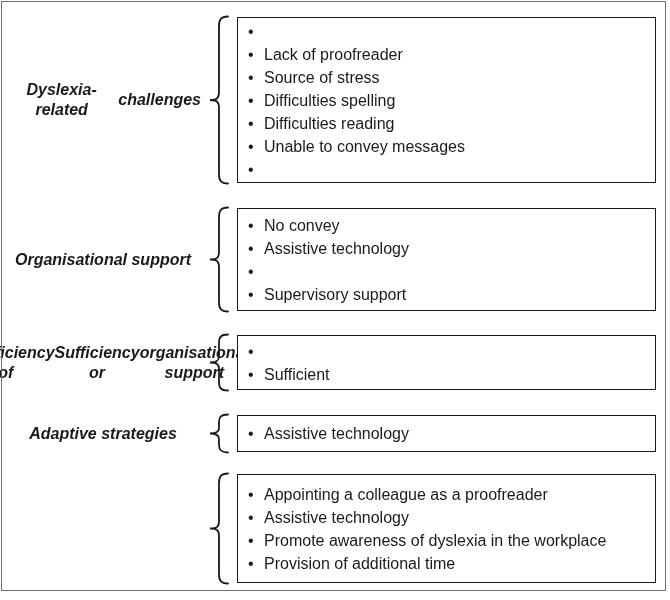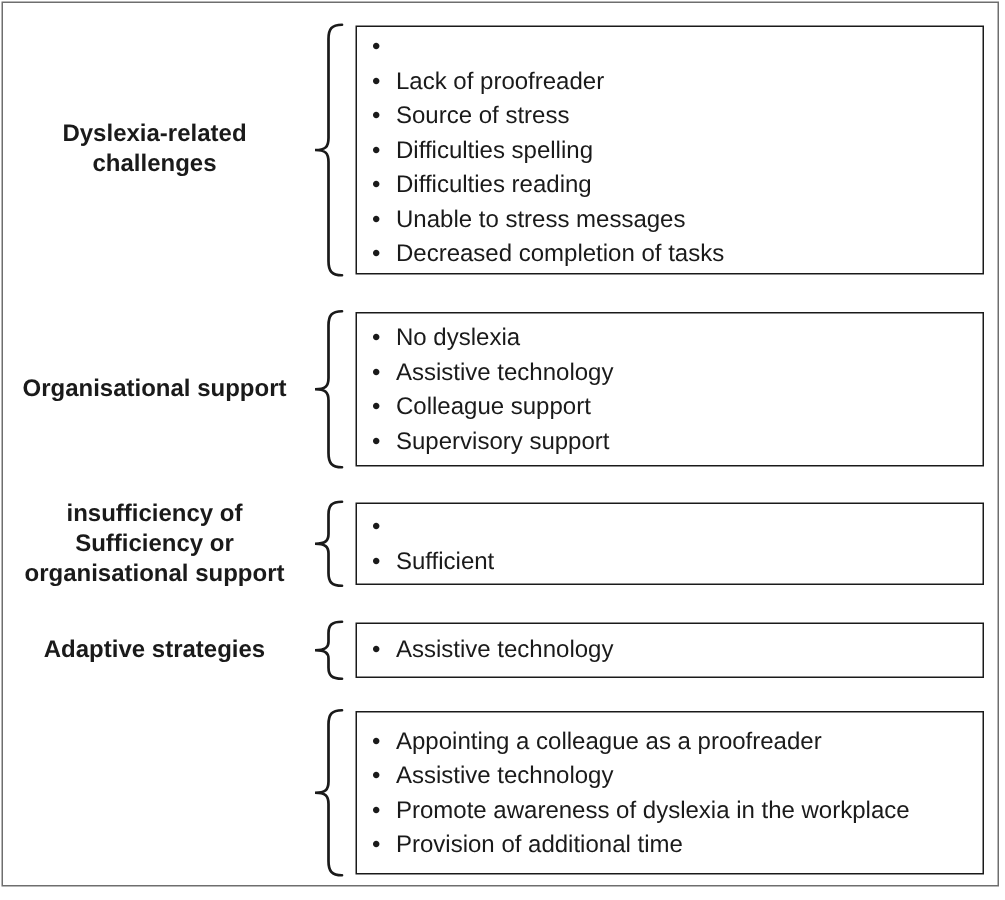--- a/index.html
+++ b/index.html
@@ -25,29 +25,30 @@
     height: 590px;
     border: 1.5px solid #6e6e6e;
     box-sizing: border-box;
     pointer-events: none;
   }
   .label {
     position: absolute;
     left: 5px;
     width: 196px;
     display: flex;
-    flex-direction: column;
+    flex-direction: row;
     justify-content: center;
     align-items: center;
     text-align: center;
     font-weight: bold;
     font-size: 16px;
     line-height: 20px;
     color: #1a1a1a;
     box-sizing: border-box;
+    font-style: italic;
   }
   .brace {
     position: absolute;
     left: 206px;
     width: 24px;
     overflow: visible;
   }
   .brace path {
     fill: none;
     stroke: #1a1a1a;
@@ -109,46 +110,44 @@
     <div class="item">
         <span class="bullet">•</span>
         <span>Difficulties spelling</span>
       </div>
     <div class="item">
         <span class="bullet">•</span>
         <span>Difficulties reading</span>
       </div>
     <div class="item">
         <span class="bullet">•</span>
-        <span>Unable to stress messages</span>
-      </div>
-    <div class="item">
-        <span class="bullet">•</span>
-        <span>Decreased completion of tasks</span>
+        <span>Unable to convey messages</span>
+      </div>
+    <div class="item">
+        <span class="bullet">•</span>
       </div>
   </div>
 
   <div class="label" style="top:208px;height:103px">
     <div>Organisational support</div>
   </div>
   <svg class="brace" style="top:206px;height:107px" viewBox="0 0 24 107">
     <path d="M22,1.5 C15,1.5 13,4.5 13,11 L13,46 C13,51.5 11,53.5 4,53.5 C11,53.5 13,55.5 13,61 L13,96 C13,102.5 15,105.5 22,105.5"></path>
   </svg>
   <div class="box" style="top:208px;height:103px">
     <div class="item">
         <span class="bullet">•</span>
-        <span>No dyslexia</span>
+        <span>No convey</span>
       </div>
     <div class="item">
         <span class="bullet">•</span>
         <span>Assistive technology</span>
       </div>
     <div class="item">
         <span class="bullet">•</span>
-        <span>Colleague support</span>
       </div>
     <div class="item">
         <span class="bullet">•</span>
         <span>Supervisory support</span>
       </div>
   </div>
 
   <div class="label" style="top:333px;height:59px">
     <div>insufficiency of</div>
     <div>Sufficiency or</div>

